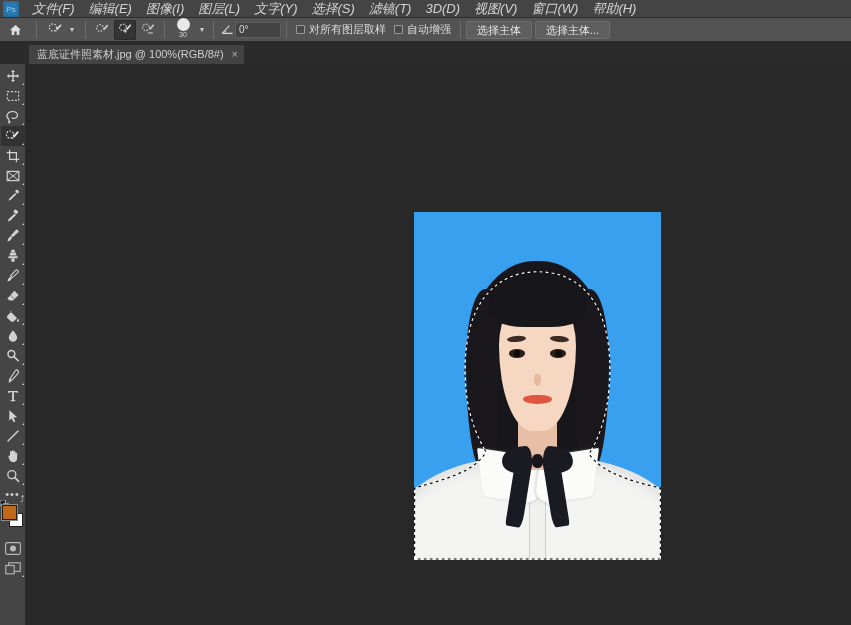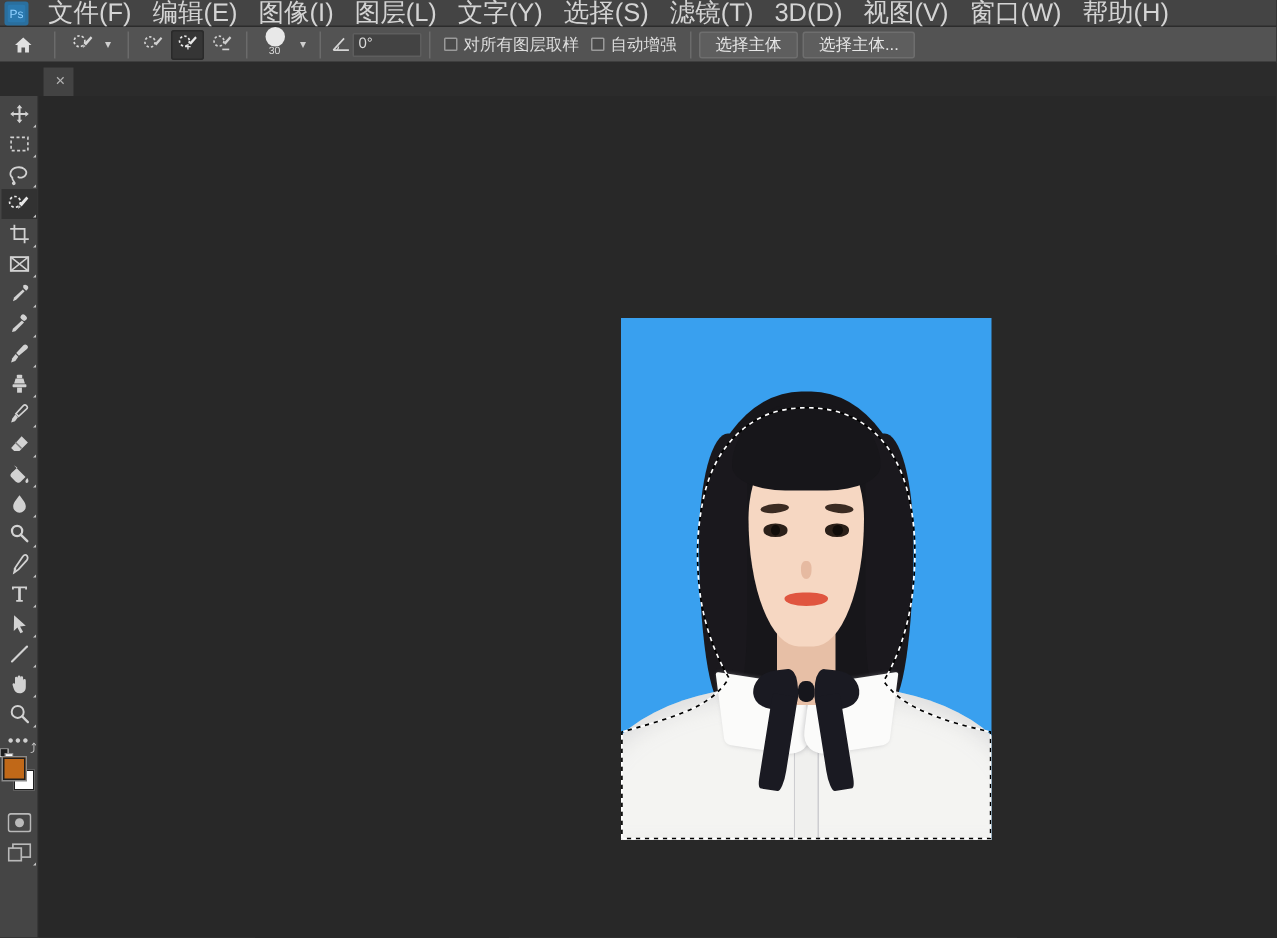--- a/index.html
+++ b/index.html
@@ -19,34 +19,35 @@
   }
 
   
   #menubar {
     height: 18px;
     background: #444444;
     display: flex;
     align-items: center;
     flex: 0 0 18px;
     border-bottom: 1px solid #2c2c2c;
+    font-style: italic;
   }
   .ps-logo {
     width: 16px; height: 16px;
     margin: 0 6px 0 3px;
     background: #2a6f9e;
     border-radius: 2px;
     position: relative;
     display: flex; align-items: center; justify-content: center;
     flex: 0 0 auto;
   }
   .ps-logo svg { display:block; }
   .menu-item {
     color: #d4d4d4;
-    font-size: 17px;
+    font-size: 13px;
     padding: 0 7px;
     line-height: 18px;
     white-space: nowrap;
     cursor: default;
   }
 
   
   #optionsbar {
     height: 24px;
     background: #535353;
@@ -529,20 +530,21 @@
     </div>
 
     <div class="opt-sep"></div>
 
     <div class="opt-btn">选择主体</div>
     <div class="opt-btn">选择主体...</div>
   </div>
 
   <div id="tabbar">
     <div class="doc-tab">
+      <span class="doc-tab-title">蓝底证件照素材.jpg @ 100%(RGB/8#)</span>
       <span class="doc-tab-close">×</span>
     </div>
   </div>
 
   <div id="bodyrow">
 
     <div id="toolbar">
 
       <div class="tool">
         <svg width="14" height="14" viewBox="0 0 14 14">

